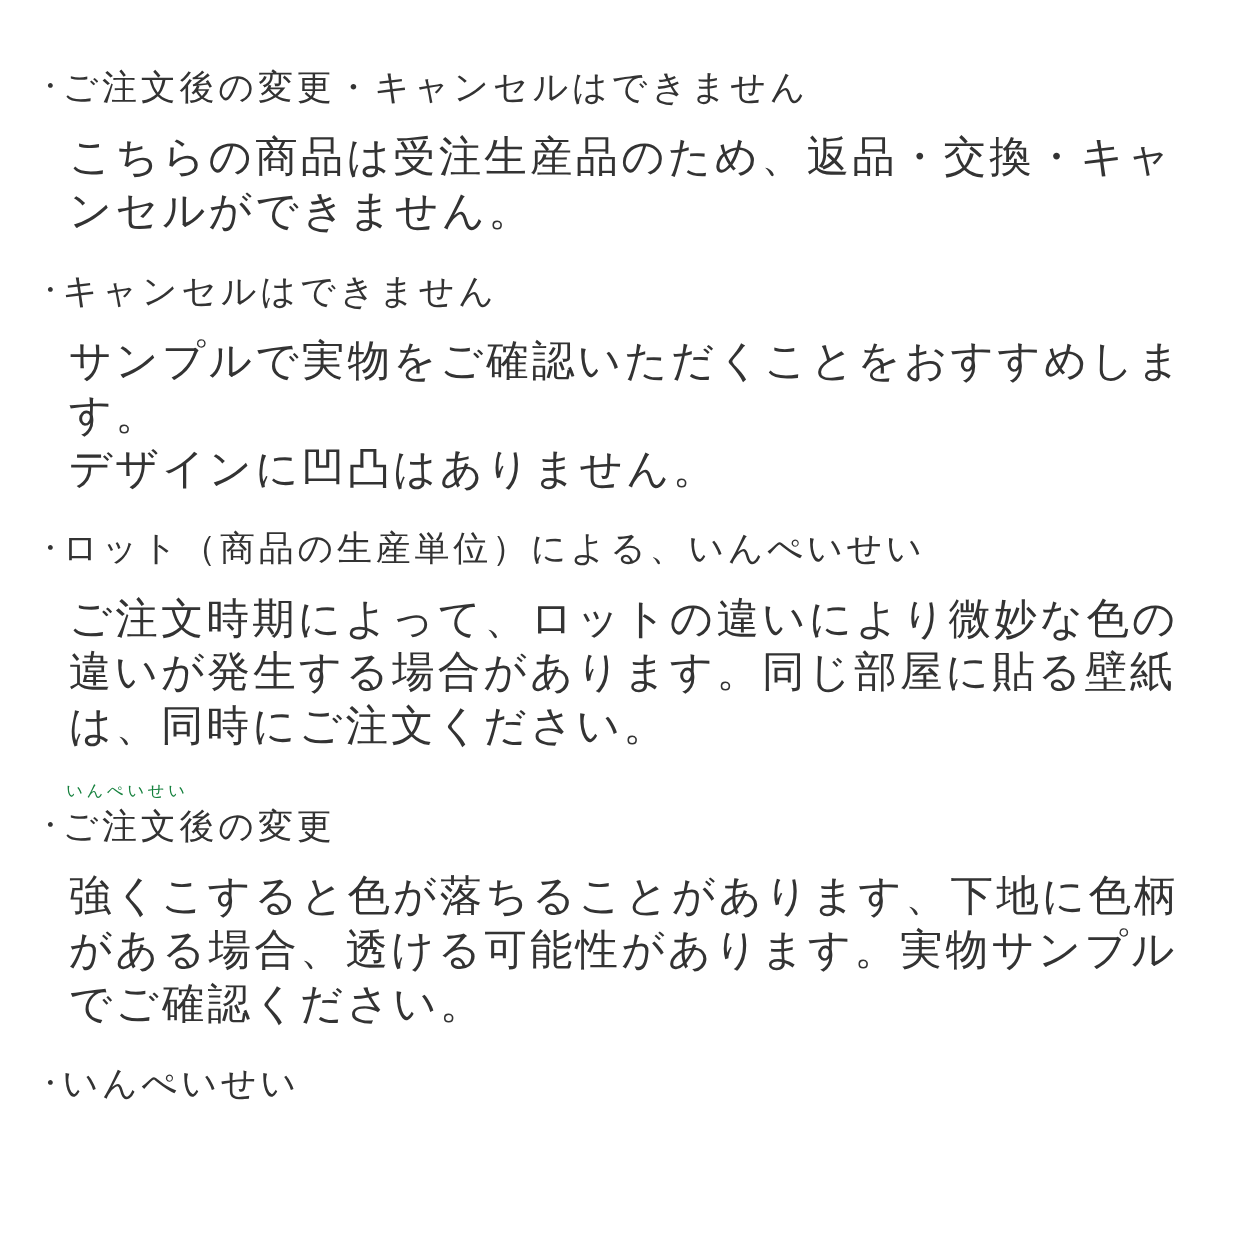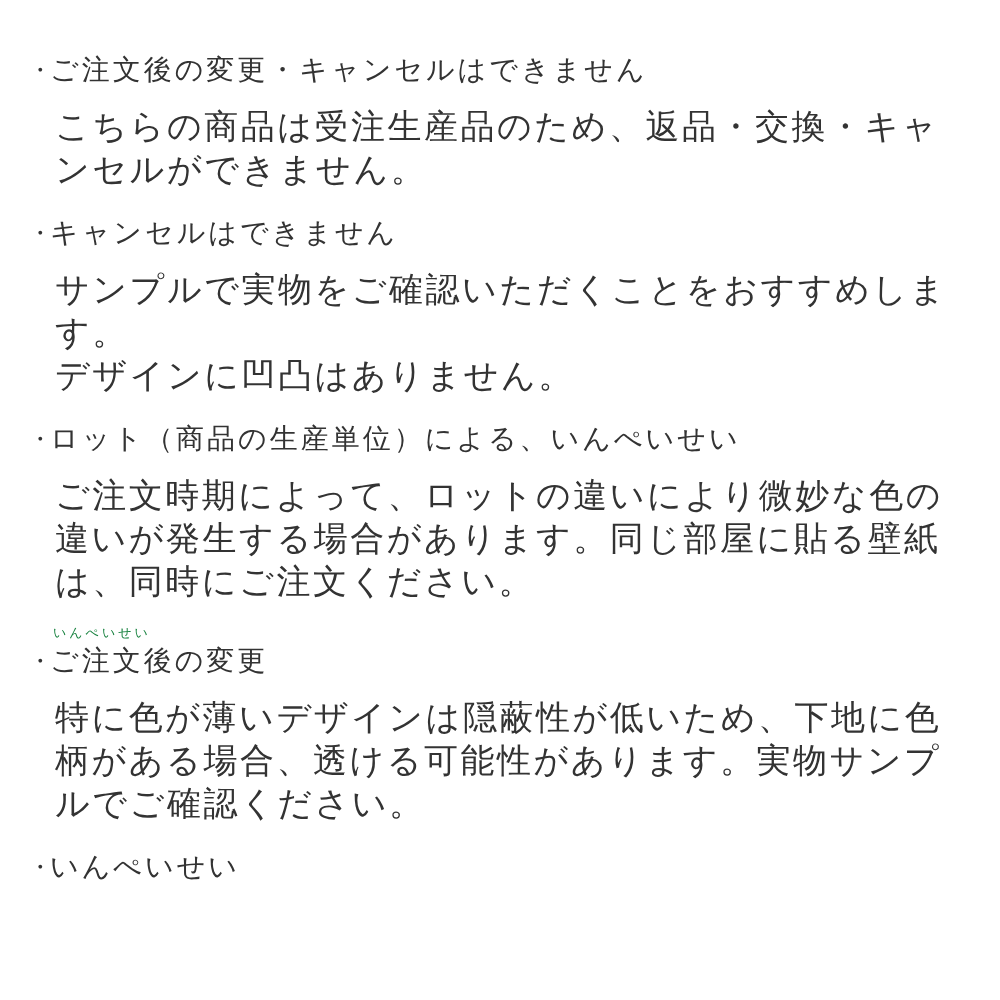--- a/index.html
+++ b/index.html
@@ -89,21 +89,21 @@
     </div>
     <p class="body-line">ご注文時期によって、ロットの違いにより微妙な色の違いが発生する場合があります。同じ部屋に貼る壁紙は、同時にご注文ください。</p>
   </div>
 
   <div class="section">
     <div class="furigana">いんぺいせい</div>
     <div class="heading-row">
       <span class="bullet">・</span>
       <h2 class="heading">ご注文後の変更</h2>
     </div>
-    <p class="body-line">特に色が薄いデザインは隠蔽性が低いため、下地に色柄がある場合、透ける可能性があります。実物サンプルでご確認ください。</p>
+    <p class="body-line">強くこすると色が落ちることがあります、下地に色柄がある場合、透ける可能性があります。実物サンプルでご確認ください。</p>
   </div>
 
   <div class="section">
     <div class="heading-row">
       <span class="bullet">・</span>
       <h2 class="heading">いんぺいせい</h2>
     </div>
   </div>
 
 </div>

